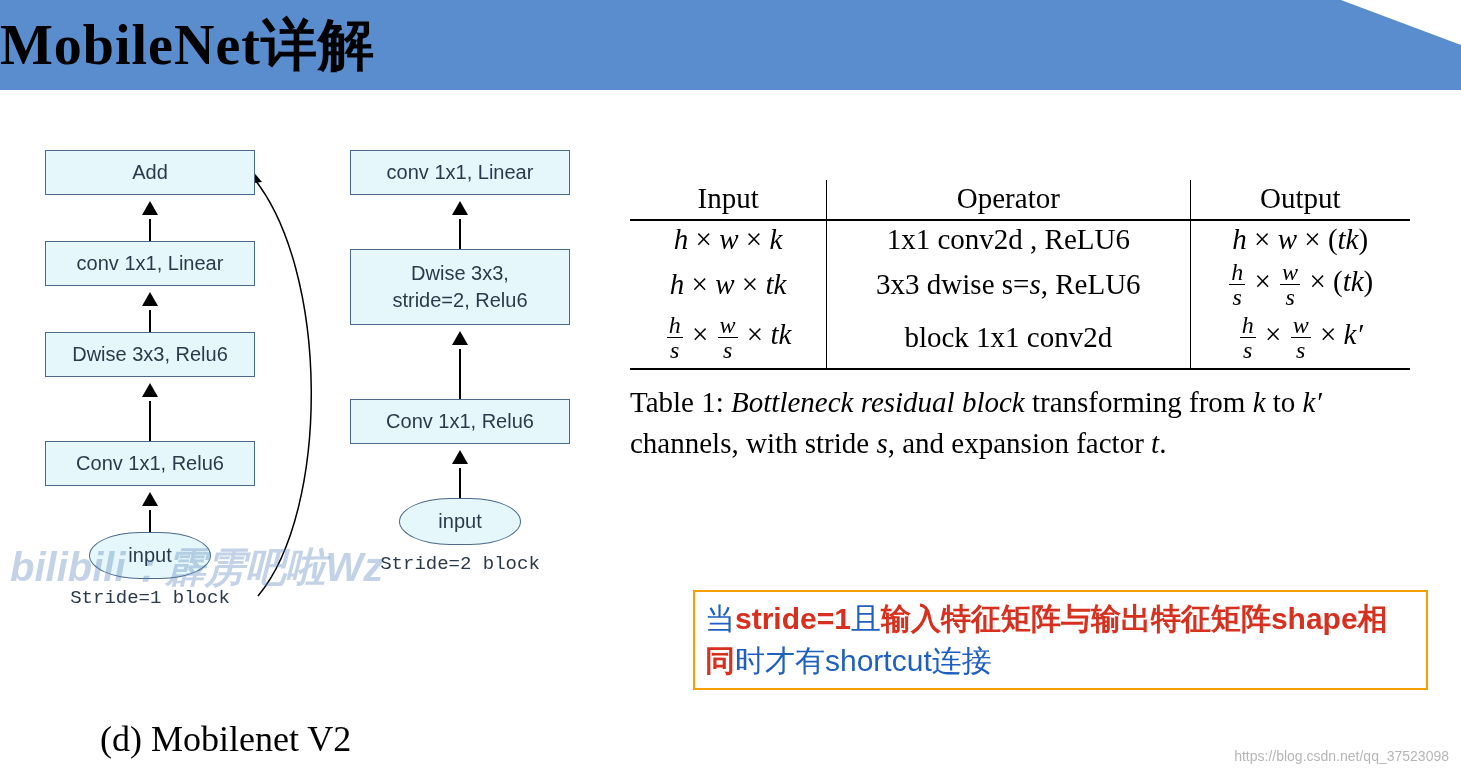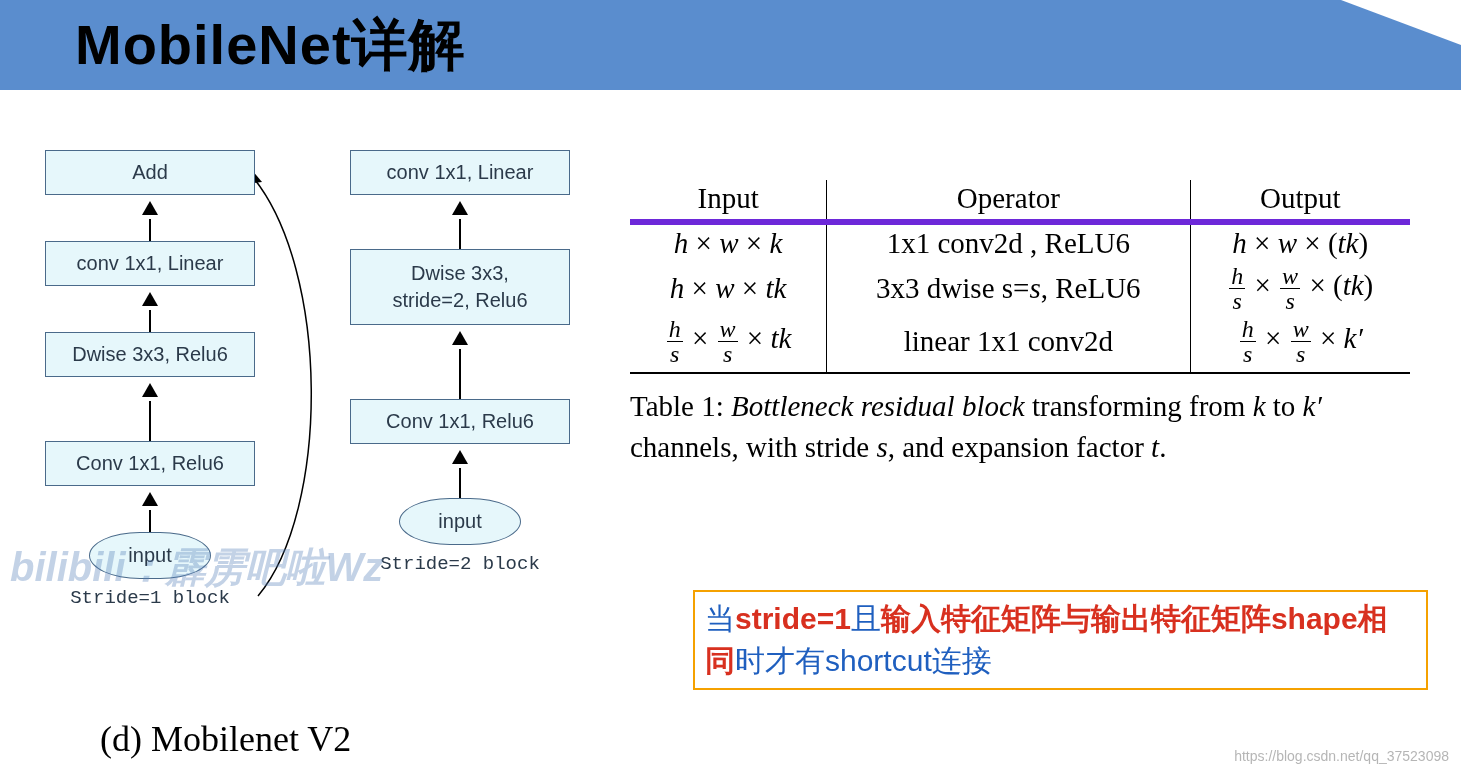--- a/index.html
+++ b/index.html
@@ -22,22 +22,21 @@
     position: absolute;
     right: 0;
     top: 0;
     width: 0; height: 0;
     border-top: 45px solid #fff;
     border-left: 120px solid transparent;
     border-right: 0 solid transparent;
   }
   .title-bar h1 {
     margin: 0;
-    padding-left: 75px;
-    font-family: Liberation Sans, sans-serif;
+    font-family: Liberation Serif, serif;
     font-weight: bold;
     color: #000;
     font-size: 56px;
     line-height: 90px;
     letter-spacing: 1px;
   }
 
   
   .diagram-area {
     position: absolute;
@@ -142,21 +141,21 @@
   }
   table.optable td {
     padding: 2px 18px;
     text-align: center;
     white-space: nowrap;
   }
   table.optable .col-sep {
     border-left: 1px solid #000;
   }
   table.optable tbody tr.top td {
-    border-top: 6px solid #6d28d9;
+    border-top: 2px solid #6d28d9;
   }
   table.optable tbody tr.bot td {
     border-bottom: 2px solid #000;
     padding-bottom: 6px;
   }
   .frac {
     display: inline-block;
     text-align: center;
     vertical-align: middle;
     font-size: 24px;
@@ -294,21 +293,21 @@
         <td class="col-sep">1x1 conv2d , ReLU6</td>
         <td class="col-sep"><i>h</i> × <i>w</i> × (<i>tk</i>)</td>
       </tr>
       <tr>
         <td><i>h</i> × <i>w</i> × <i>tk</i></td>
         <td class="col-sep">3x3 dwise s=<i>s</i>, ReLU6</td>
         <td class="col-sep"><span class="frac"><span class="num"><i>h</i></span><span class="den"><i>s</i></span></span> × <span class="frac"><span class="num"><i>w</i></span><span class="den"><i>s</i></span></span> × (<i>tk</i>)</td>
       </tr>
       <tr class="bot">
         <td><span class="frac"><span class="num"><i>h</i></span><span class="den"><i>s</i></span></span> × <span class="frac"><span class="num"><i>w</i></span><span class="den"><i>s</i></span></span> × <i>tk</i></td>
-        <td class="col-sep">linear 1x1 conv2d</td>
+        <td class="col-sep">block 1x1 conv2d</td>
         <td class="col-sep"><span class="frac"><span class="num"><i>h</i></span><span class="den"><i>s</i></span></span> × <span class="frac"><span class="num"><i>w</i></span><span class="den"><i>s</i></span></span> × <i>k′</i></td>
       </tr>
     </tbody>
   </table>
 
   <div class="table-caption">Table 1: <i>Bottleneck residual block</i> transforming from <i>k</i> to <i>k′</i> channels, with stride <i>s</i>, and expansion factor <i>t</i>.</div>
 </div>
 
 <div class="watermark">bilibili：霹雳吧啦Wz</div>
 

